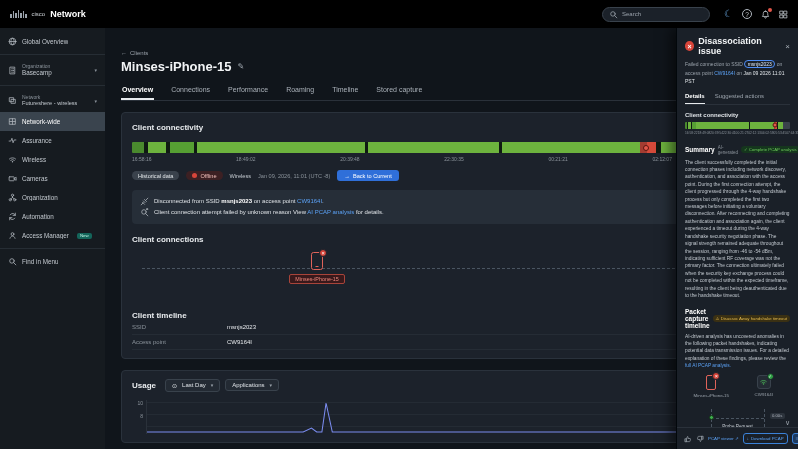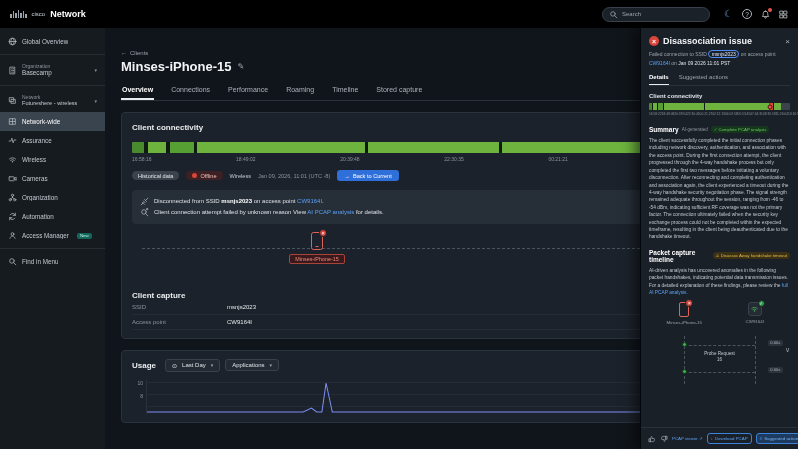--- a/index.html
+++ b/index.html
@@ -81,21 +81,21 @@
 .kv-row .k{width:95px;color:#8b939b}
 .kv-row .v{color:#e6e9ec}
 .usage-head{display:flex;align-items:center;gap:5px}
 .usage-head .card-title{margin-right:4px}
 .chart{display:flex;margin-top:8px}
 .yaxis{display:flex;flex-direction:column;gap:7px;font-size:5px;color:#8b939b;width:14px;text-align:right;padding-right:3px}
 .plot{position:relative;flex:1;height:34px;border-left:1px solid #2a313a}
 .gridline{position:absolute;left:0;right:0;border-top:1px solid #242b34}
 
 
-.panel{position:absolute;top:28px;right:0;bottom:0;width:158px;background:#1a2028;border-left:1px solid #02070b;box-shadow:-5px 0 12px rgba(0,0,0,.55);z-index:30;display:flex;flex-direction:column}
+.panel{position:absolute;top:28px;right:0;bottom:0;width:122px;background:#1a2028;border-left:1px solid #02070b;box-shadow:-5px 0 12px rgba(0,0,0,.55);z-index:30;display:flex;flex-direction:column}
 .panel-head{padding:8px 8px 0}
 .p-title-row{display:flex;align-items:center;gap:4px}
 .err-ic{width:10px;height:10px;border-radius:50%;background:#d8453a;color:#fff;font-size:7px;display:flex;align-items:center;justify-content:center;font-weight:bold}
 .p-title{font-size:9px;font-weight:bold;color:#f2f4f6}
 .p-close{margin-left:auto;color:#aab1b9;font-size:8px}
 .p-sub{margin-top:4px;font-size:5px;color:#9aa2ab;line-height:1.7}
 .pill-annot{border:1px solid #4f8ef7;border-radius:7px;padding:0 2.5px;color:#dbe7f8}
 .p-date{color:#dfe3e7}
 .p-tabs{display:flex;gap:10px;margin-top:5px;border-bottom:1px solid #2a313a;font-size:6px;color:#9aa2ab}
 .p-tab{padding:2px 0 4px}
@@ -387,32 +387,33 @@
                   <circle cx="7" cy="7" r="4"></circle>
                   <path d="M10 10l4 4M12.5 2.5l.5 1 .5-1 1-.5-1-.5-.5-1-.5 1-1 .5z"></path>
                 </svg>
               </span>
             <span>
               <span>Client connection attempt failed by unknown reason View </span><span class="link">AI PCAP analysis</span><span> for details.</span>
             </span>
           </div>
         </div>
 
+        <div class="section-title">Client connections</div>
         <div class="conn-diagram">
           <div class="conn-dash"></div>
           <div class="conn-node">
             <span class="phone">
               <i></i>
               <span class="errbadge">×</span>
             </span>
             <span class="dev-pill-red">Minses-iPhone-15</span>
           </div>
         </div>
 
-        <div class="section-title">Client capture</div>
+        <div class="section-title">Client timeline</div>
         <div class="kv-row">
           <span class="k">SSID</span>
           <span class="v">msnjs2023</span>
         </div>
         <div class="kv-row">
           <span class="k">Access point</span>
           <span class="v">CW9164I</span>
         </div>
       </section>
 

